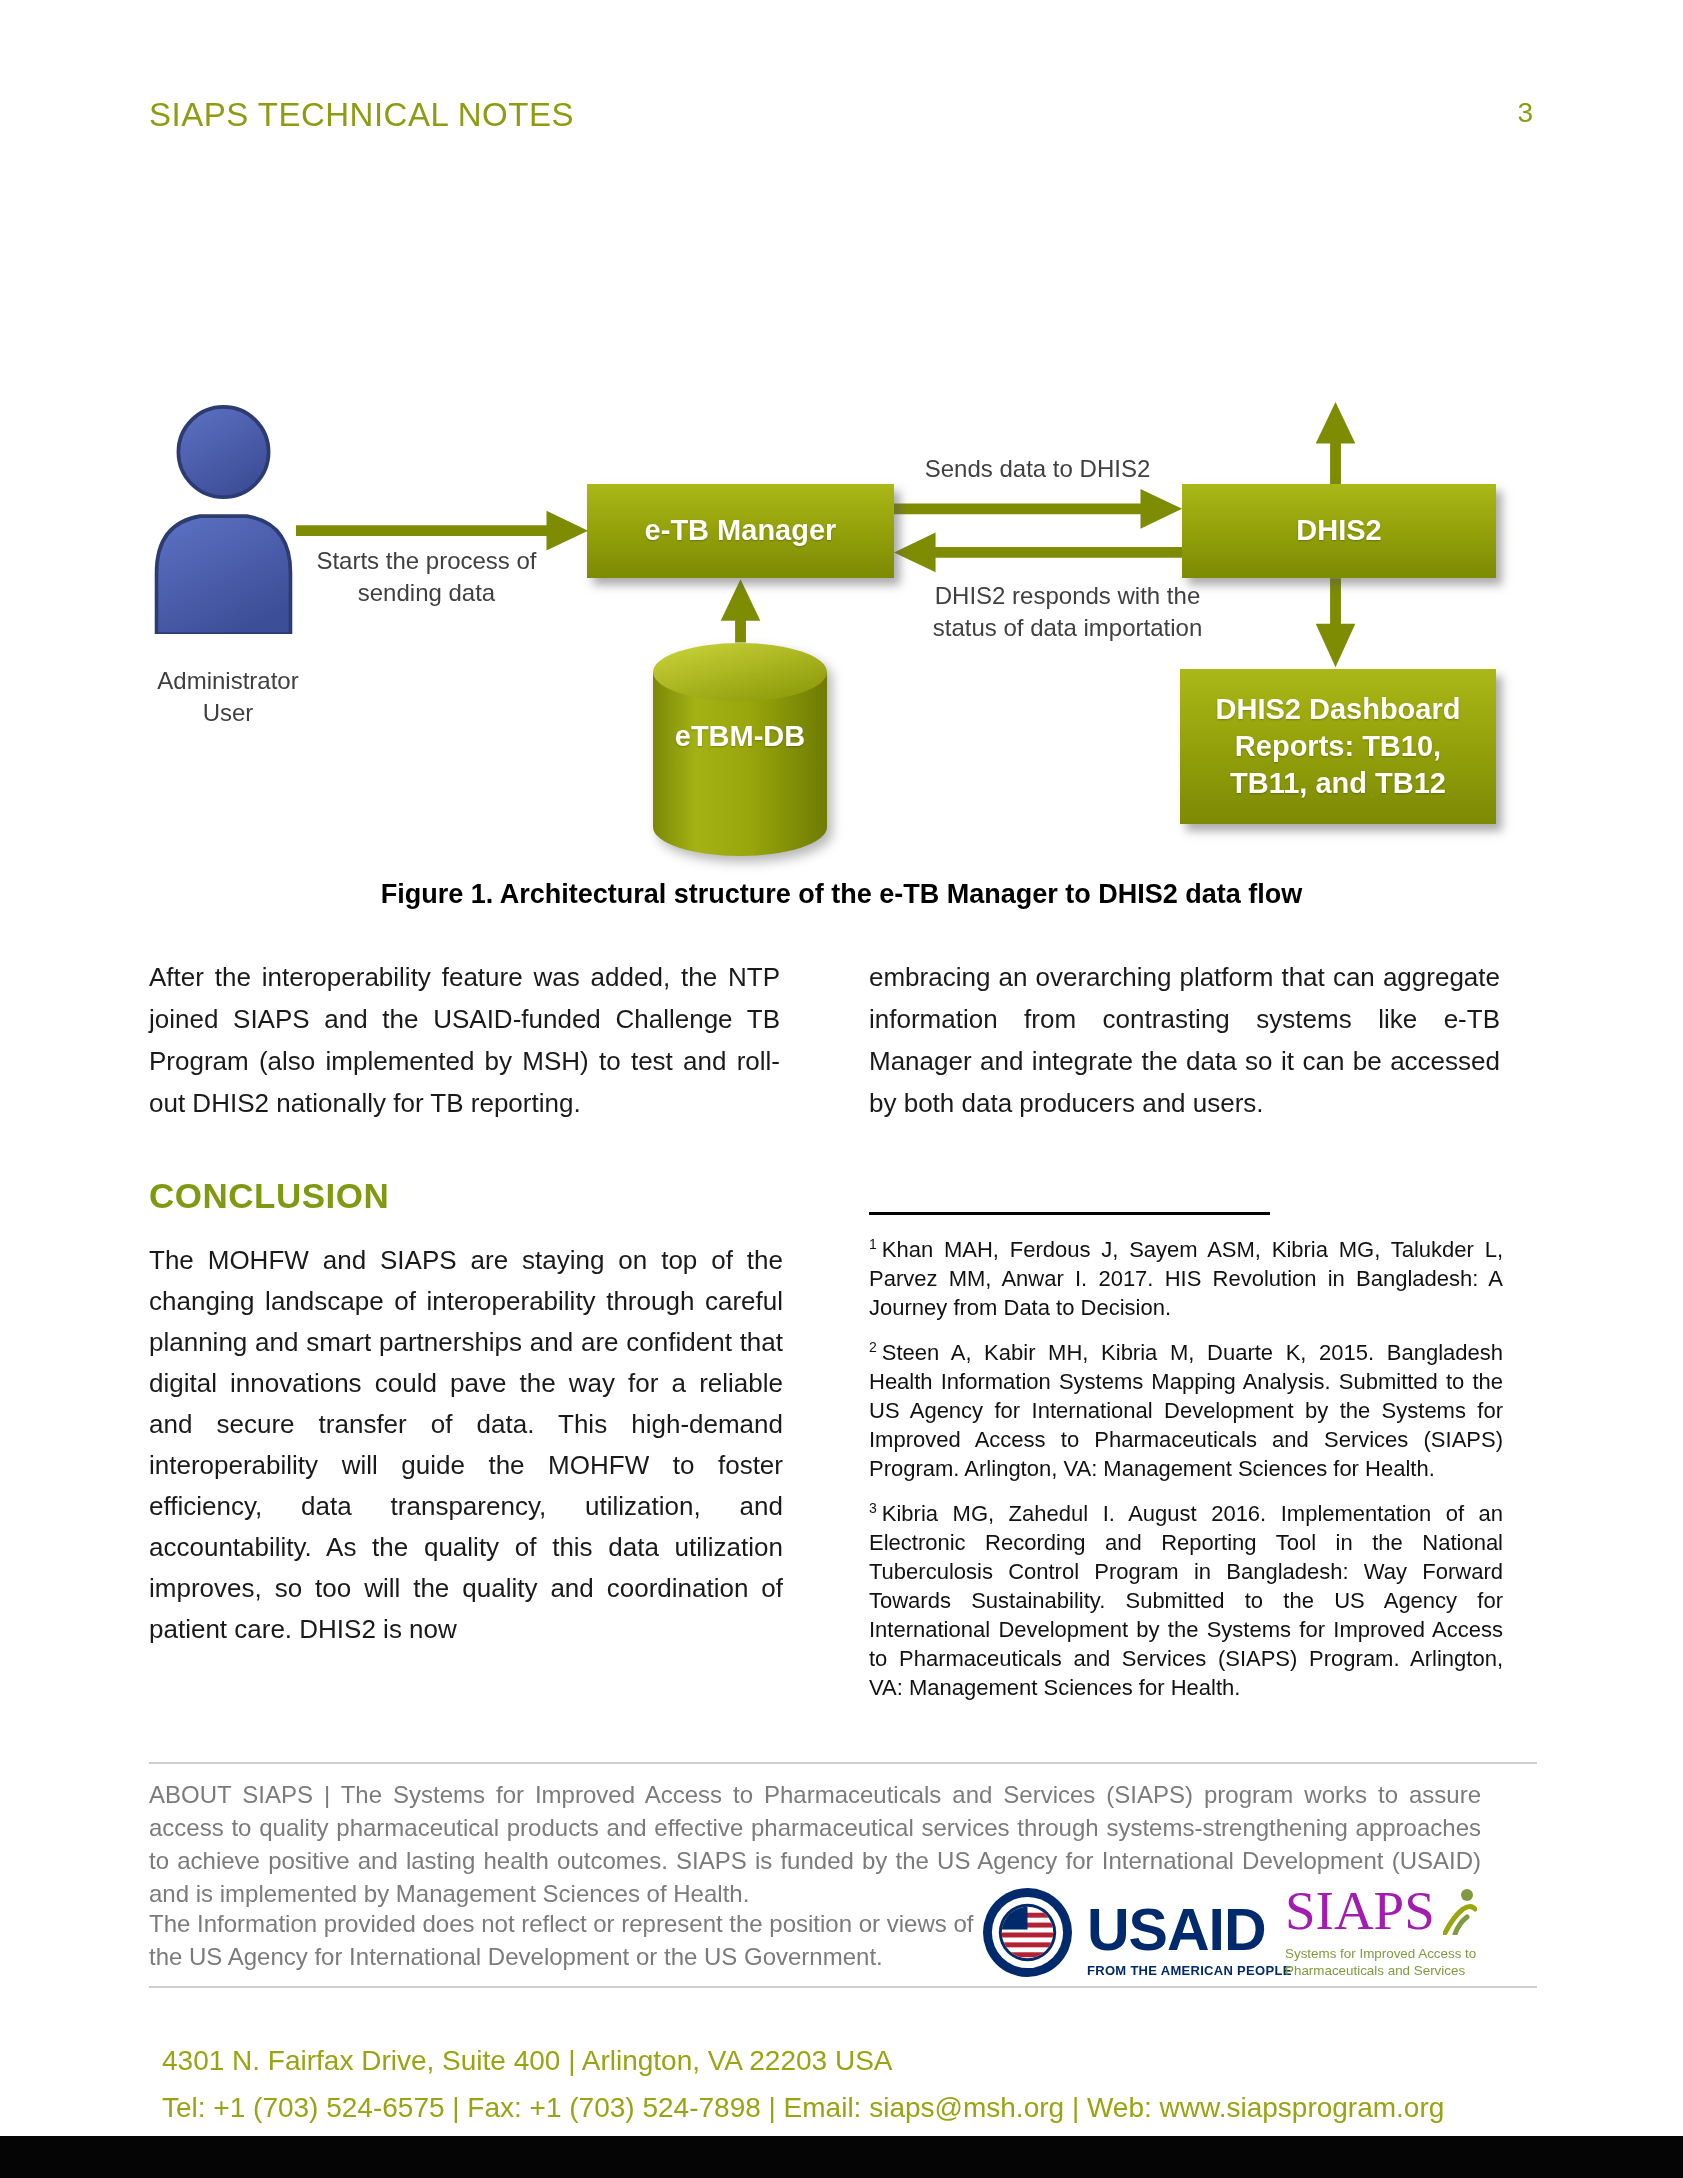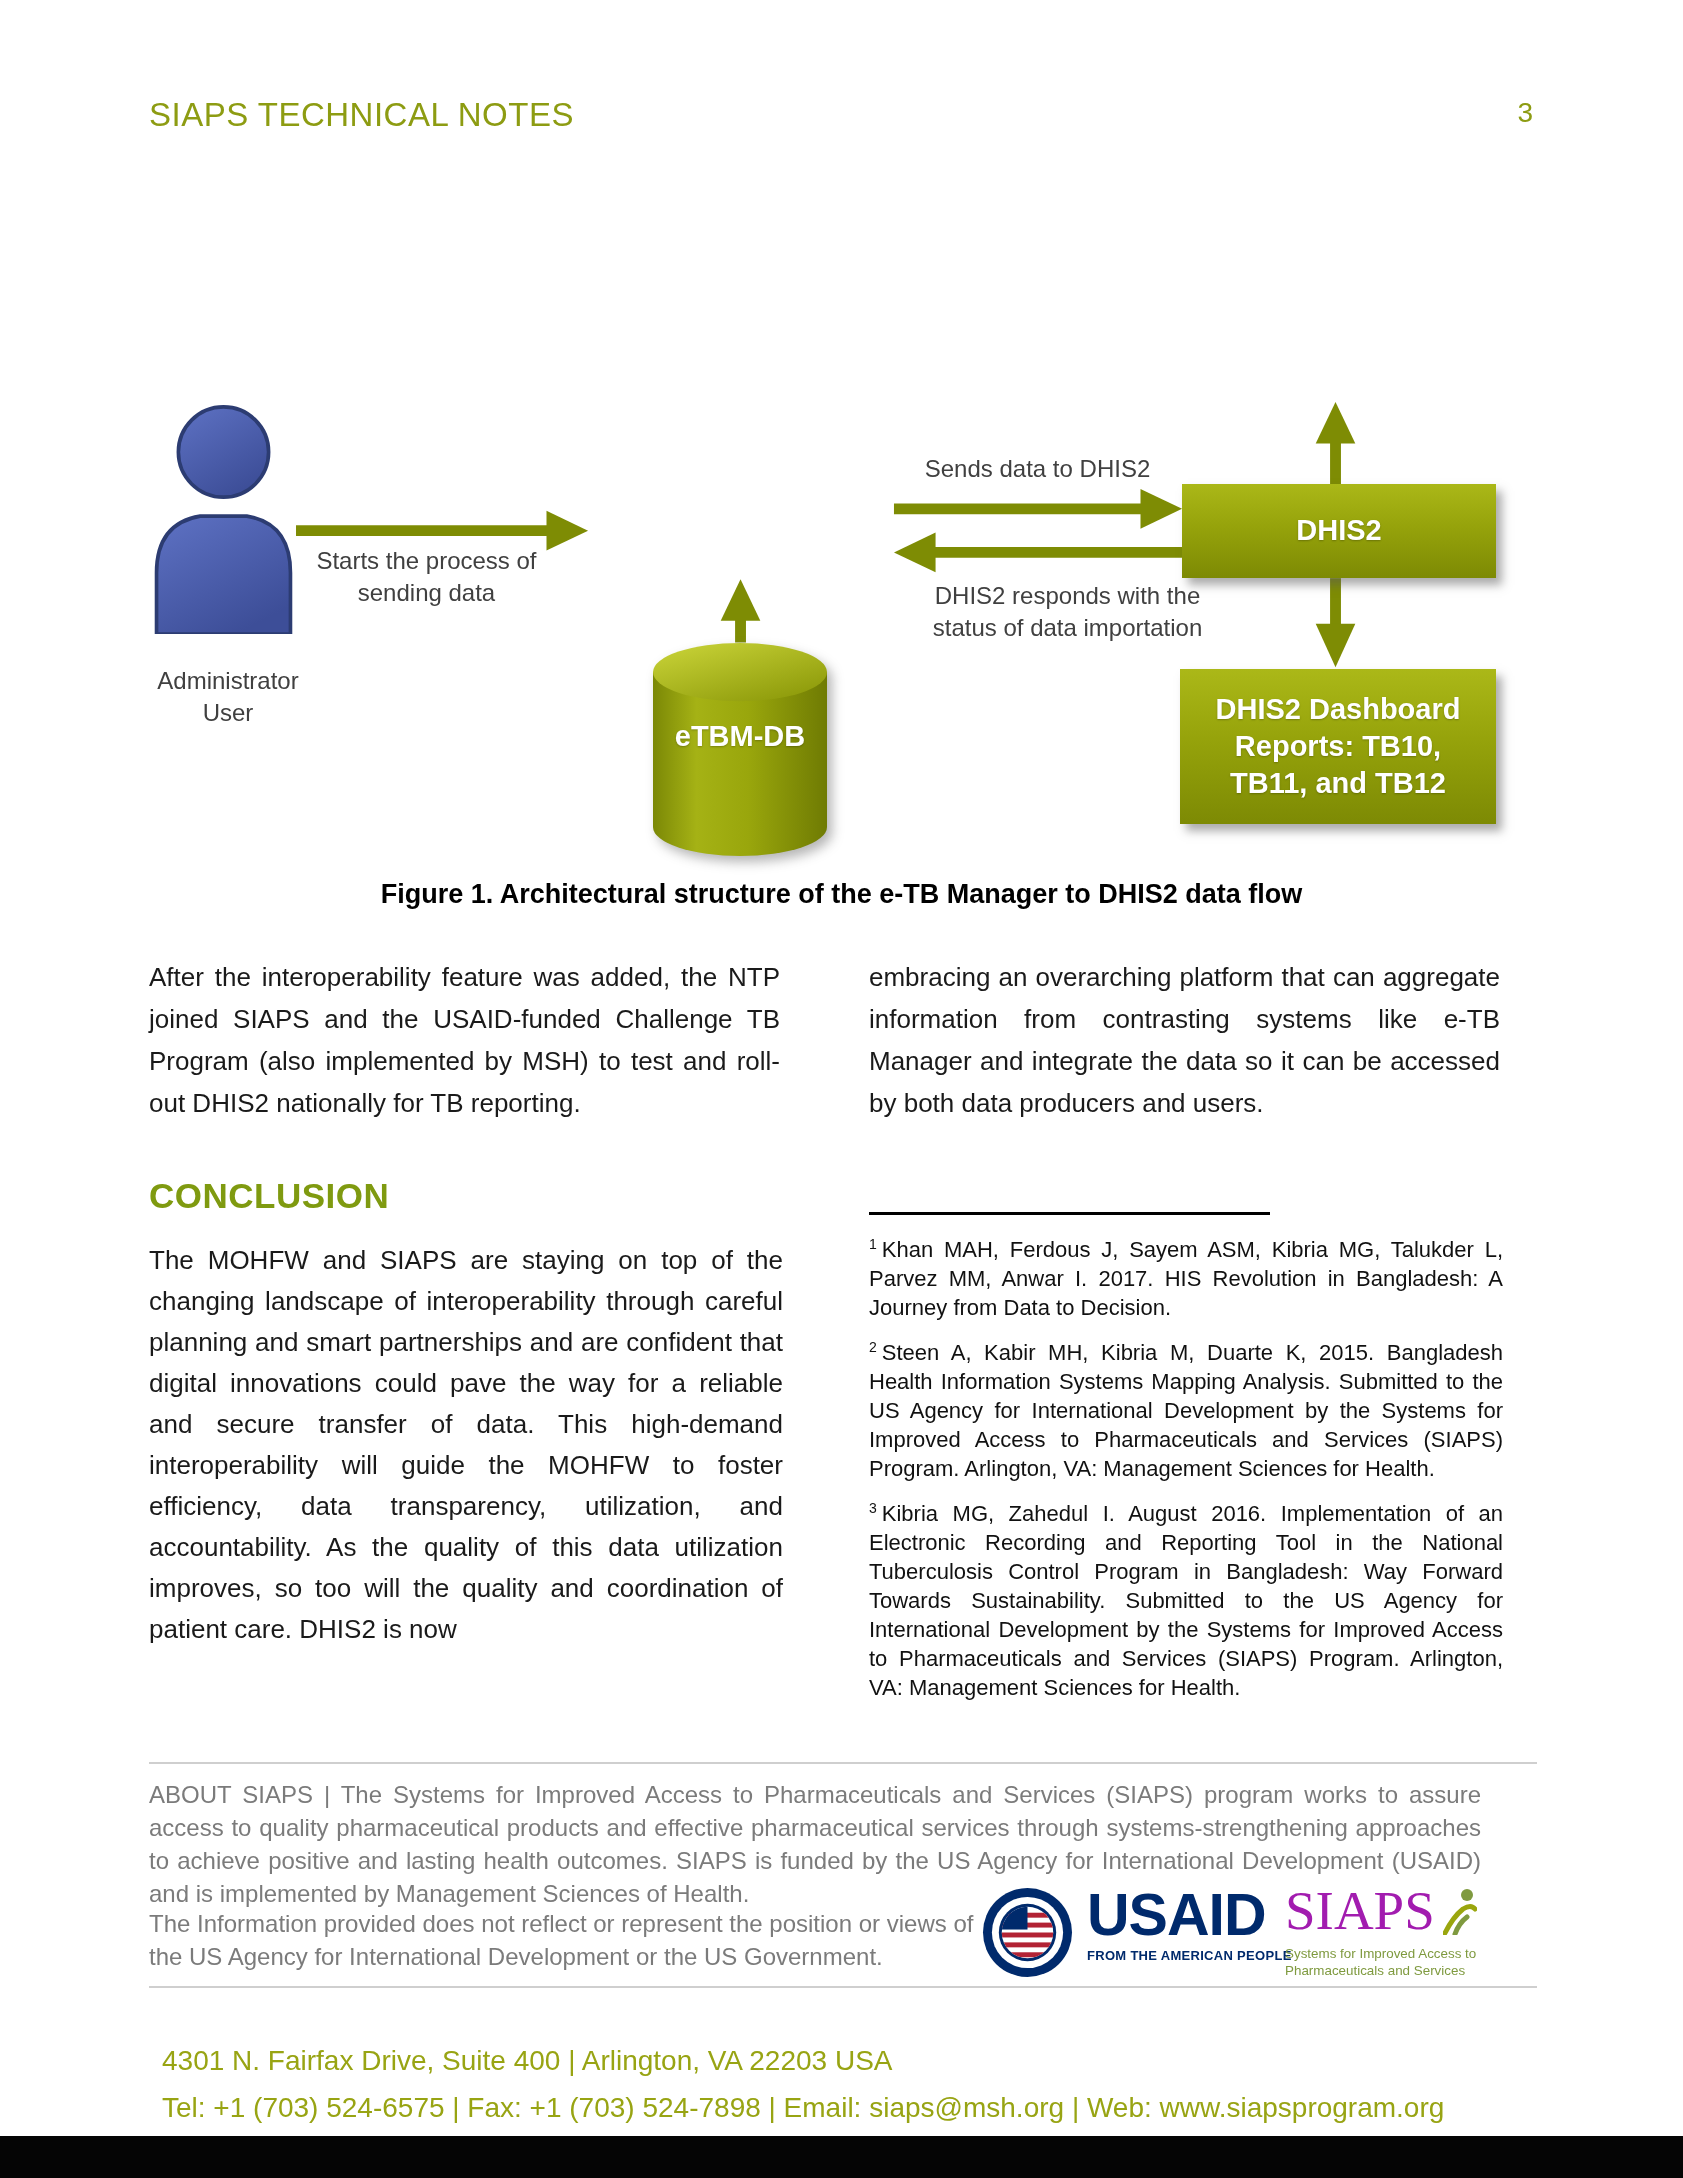--- a/index.html
+++ b/index.html
@@ -28,21 +28,21 @@
 
   .footnotes{left:869px;top:1212px;width:634px;}
   .fn-divider{width:401px;border-top:3px solid #000;margin:0 0 20px 0;}
   .footnote{margin:0 0 16px 0;font-size:22px;line-height:29px;text-align:justify;color:#111;}
   .footnote sup{font-size:14px;margin-right:5px;vertical-align:super;line-height:0;}
 
   .rule{border-top:2px solid #cfcfcf;height:0;}
   .about{left:149px;top:1778px;width:1332px;font-size:24px;line-height:33px;color:#7b7b7b;text-align:justify;}
   .disclaimer{left:149px;top:1907px;width:837px;font-size:24px;line-height:33px;color:#7b7b7b;}
 
-  .usaid{left:982px;top:1887px;display:flex;align-items:flex-start;gap:14px;}
+  .usaid{left:982px;top:1887px;display:flex;align-items:flex-end;gap:14px;}
   .usaid-text{display:flex;flex-direction:column;}
   .usaid-name{font-size:59px;font-weight:bold;color:#002A6C;line-height:.95;letter-spacing:-1px;}
   .usaid-tag{font-size:13px;font-weight:bold;color:#002A6C;letter-spacing:0.3px;margin-top:5px;}
 
   .siaps{left:1285px;top:1883px;width:267px;}
   .siaps-name{font-family:"Liberation Serif",serif;font-size:55px;color:#a21caf;line-height:1;display:flex;align-items:center;gap:8px;}
   .siaps-tag{font-size:13.4px;color:#7F9A3F;line-height:1.3;margin-top:7px;}
 
   .address-block{left:162px;top:2037px;font-size:28px;line-height:47px;color:#98A413;}
   .bottom-bar{left:0;bottom:0;width:100%;height:42px;background:#050505;}
@@ -95,20 +95,21 @@
 
 
   <div class="abs cylinder" style="left:653px;top:643px;width:174px;height:213px;">
     <svg viewBox="0 0 180 205" preserveAspectRatio="none">
       <path d="M0,28 L0,177 A90,28 0 0,0 180,177 L180,28 Z" fill="url(#cylBody)"></path>
       <ellipse cx="90" cy="28" rx="90" ry="28" fill="url(#cylTop)"></ellipse>
     </svg>
     <div class="cyl-label">eTBM-DB</div>
   </div>
 
+  <div class="abs node-box" style="left:587px;top:484px;width:307px;height:94px;">e-TB Manager</div>
   <div class="abs node-box" style="left:1182px;top:484px;width:314px;height:94px;">DHIS2</div>
   <div class="abs node-box" style="left:1180px;top:669px;width:316px;height:155px;">DHIS2 Dashboard
 Reports: TB10,
 TB11, and TB12</div>
 
   <div class="abs dlabel" style="left:879px;top:453px;width:317px;">Sends data to DHIS2</div>
   <div class="abs dlabel" style="left:904px;top:580px;width:327px;">DHIS2 responds with the
 status of data importation</div>
   <div class="abs dlabel" style="left:315px;top:545px;width:223px;">Starts the process of
 sending data</div>

